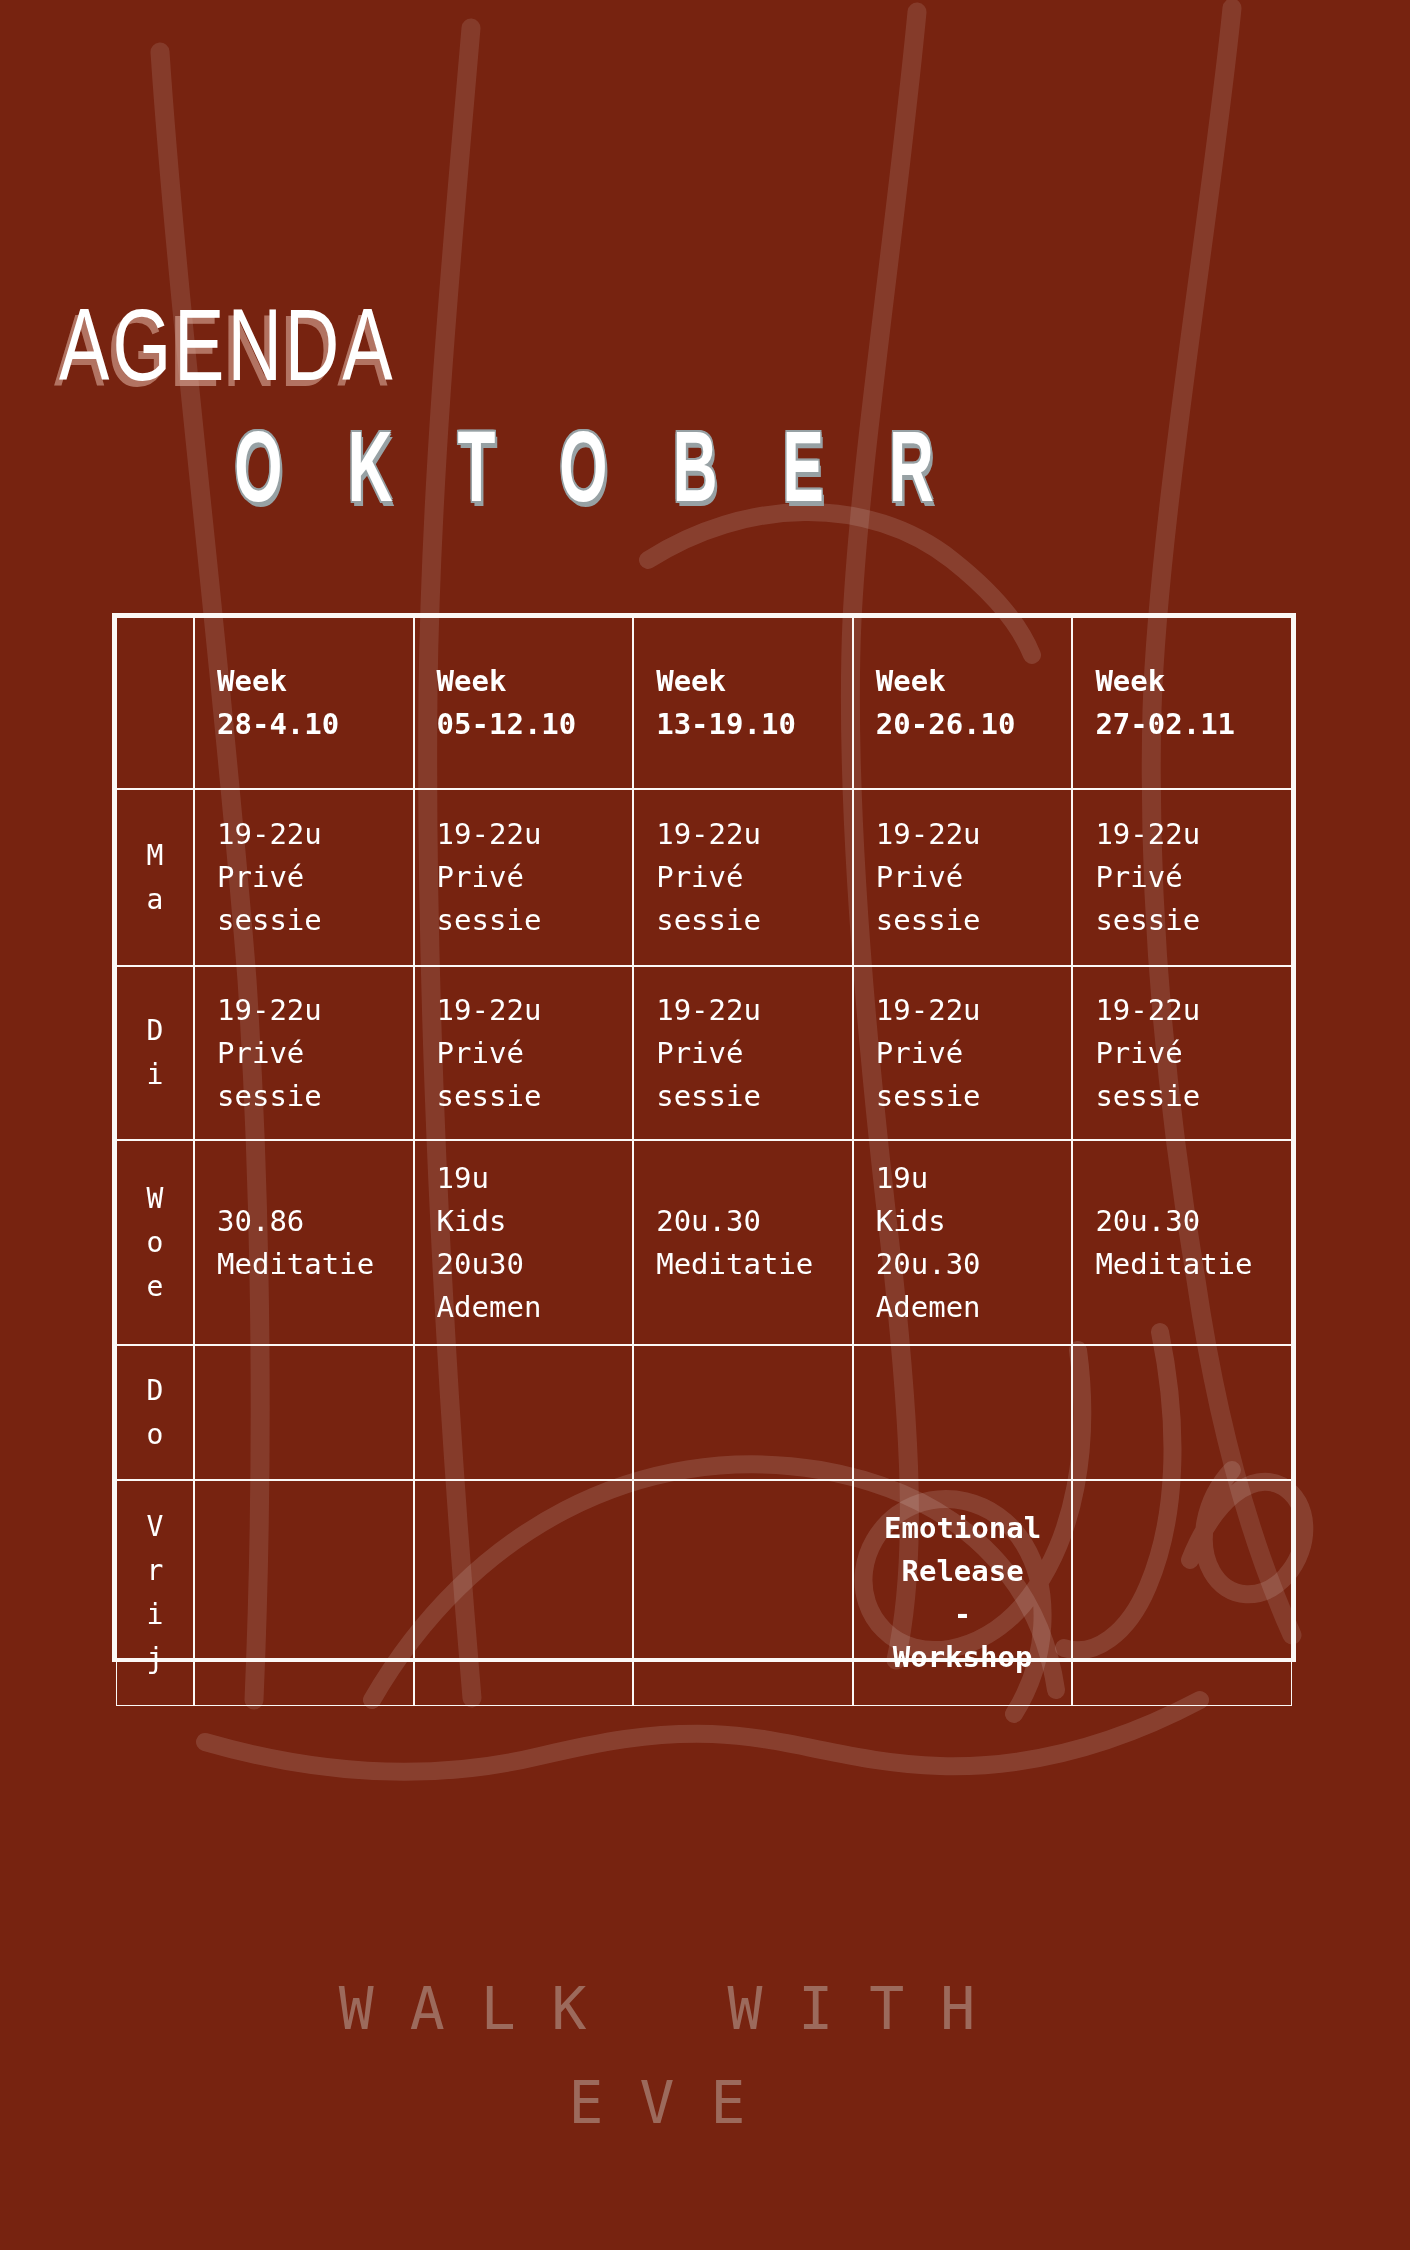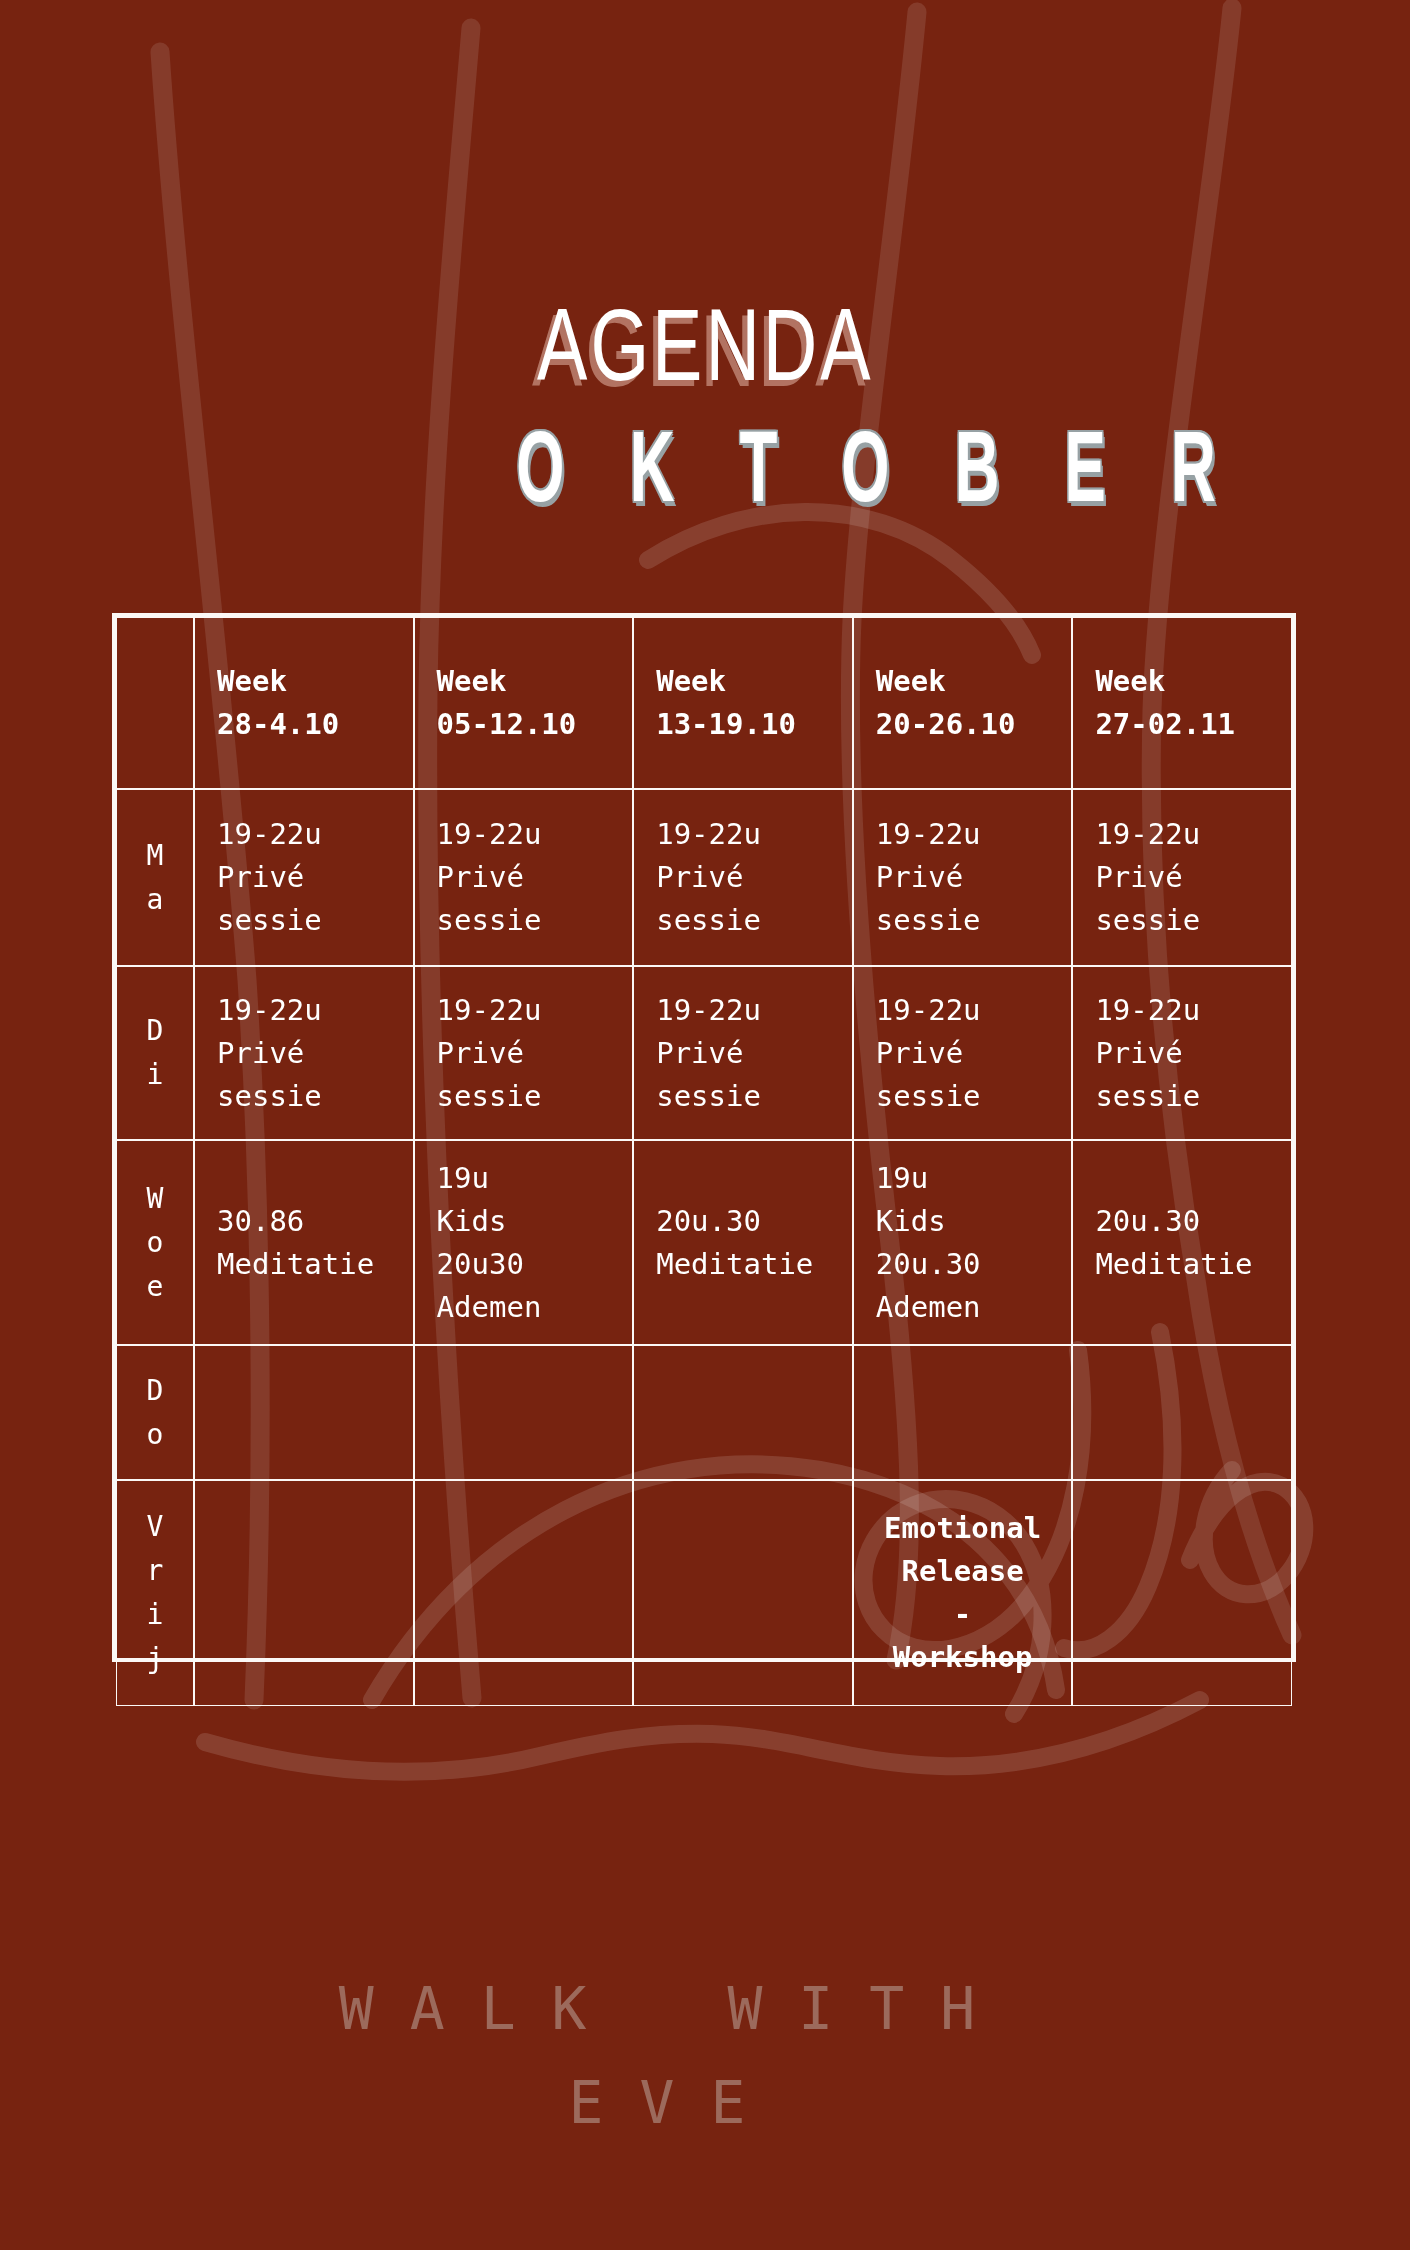--- a/index.html
+++ b/index.html
@@ -5,30 +5,30 @@
   html,body{margin:0;padding:0;background:#4a160a;}
   .poster{
     position:relative;width:1410px;height:2250px;overflow:hidden;
     background:#772310;
     font-family:"DejaVu Sans Mono",monospace;
   }
   .lineart{position:absolute;left:0;top:0;width:1410px;height:2250px;}
 
   
   .agenda{
-    position:absolute;top:294px;left:0;right:0;text-align:center;
+    position:absolute;top:294px;left:0;right:0;
     color:#ffffff;font:400 102px/1 "Liberation Sans",sans-serif;
   }
   .agenda .scale{
     display:inline-block;transform:scaleX(.74);transform-origin:50% 50%;
     letter-spacing:4px;
     text-shadow:-7px 6px 0 rgba(227,183,166,.55);
   }
   .oktober{
-    position:absolute;top:416px;left:0;right:0;text-align:right;
+    position:absolute;top:416px;left:0;right:0;text-align:left;
     color:#ffffff;font:700 100px/1 "Liberation Sans",sans-serif;
   }
   .oktober .scale{
     display:inline-block;transform:scaleX(.62);transform-origin:50% 50%;
     letter-spacing:105px;margin-right:-105px;
     text-shadow:
       4px 5px 0 #97a1a4,
       2px 0 0 #97a1a4,-2px 0 0 #97a1a4,0 2px 0 #97a1a4,0 -2px 0 #97a1a4,
       2px 2px 0 #97a1a4,-2px 2px 0 #97a1a4,2px -2px 0 #97a1a4,-2px -2px 0 #97a1a4;
   }

